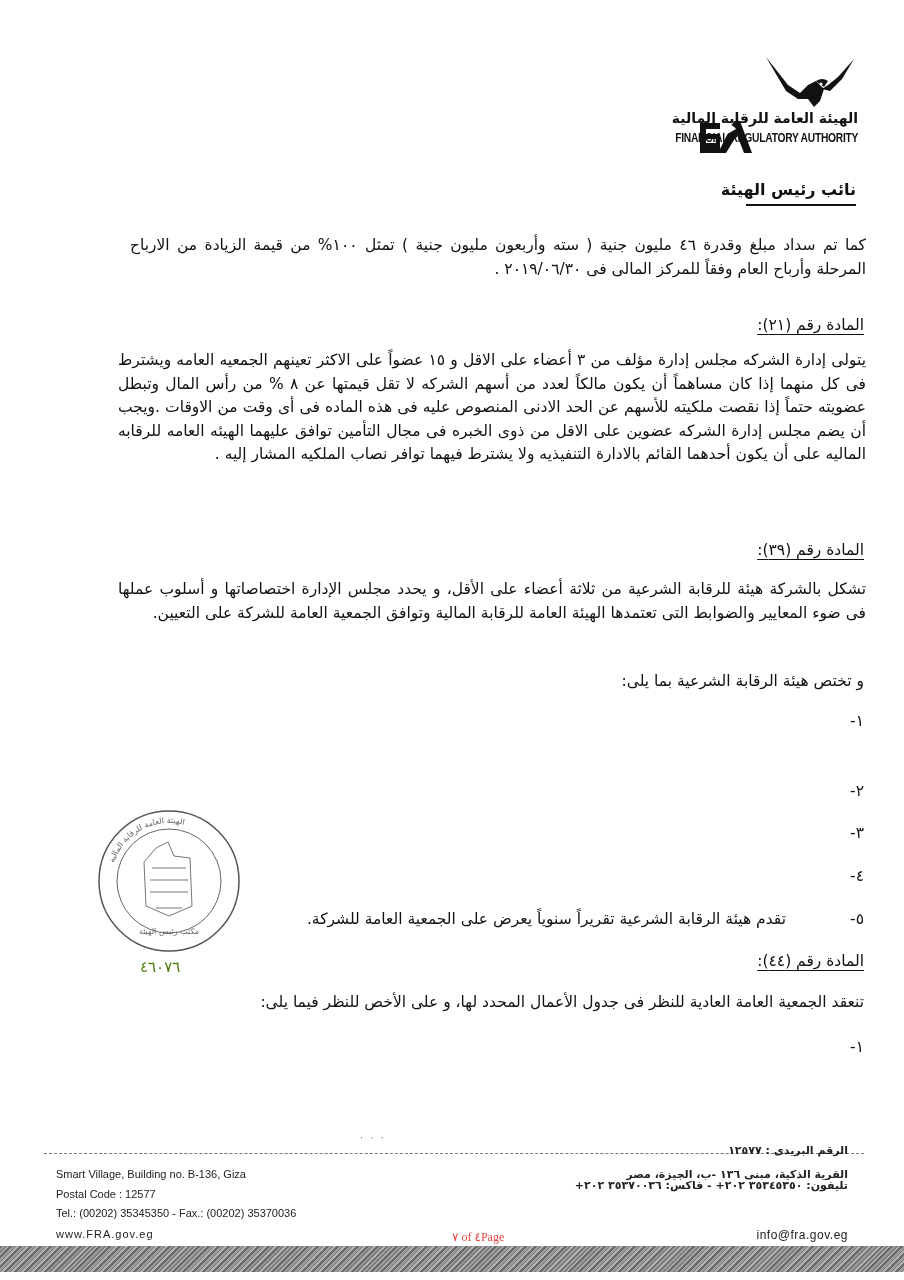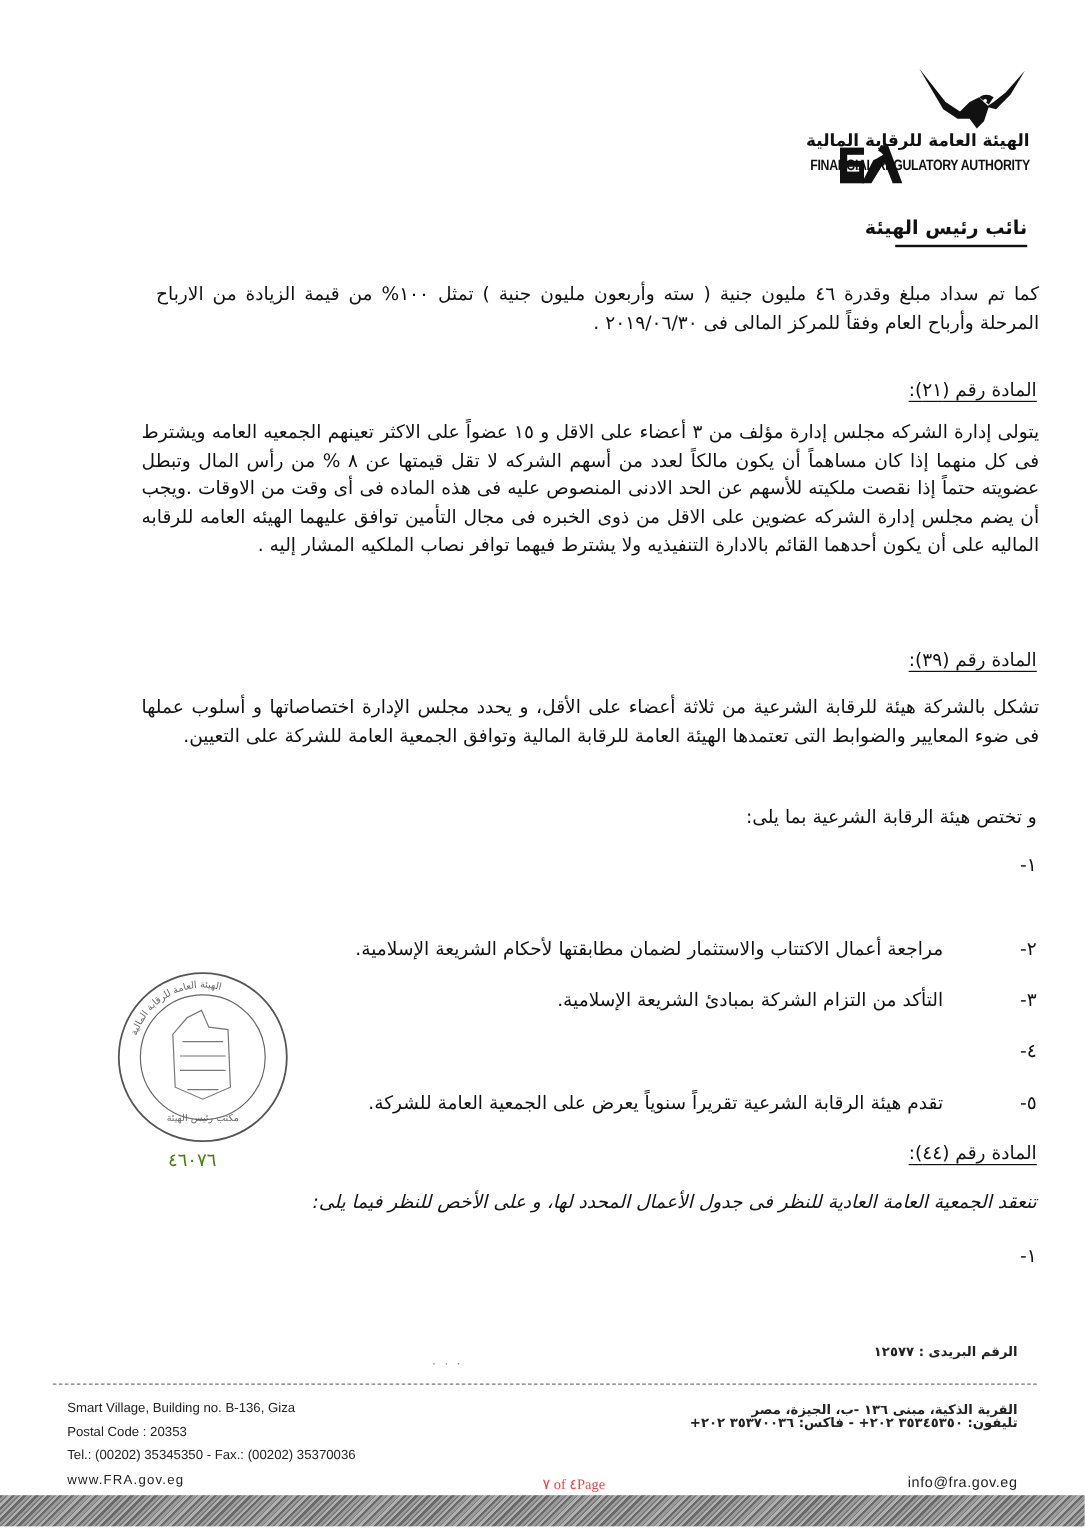--- a/index.html
+++ b/index.html
@@ -33,34 +33,34 @@
   .item .num { position:absolute; right:0; top:0; width:36px; text-align:right; }
   .item .txt { position:absolute; right:78px; top:0; white-space:nowrap; }
   #i1 { top:710px; left:118px; height:50px; }
   #i1 .txt { white-space:normal; left:0; text-align:justify; text-align-last:right; }
   #i2 { top:780px; left:200px; height:24px; }
   #i3 { top:822px; left:380px; height:24px; }
   #i4 { top:865px; left:250px; height:24px; }
   #i5 { top:908px; left:250px; height:24px; }
 
   #h44 { right:40px; top:952px; }
-  #p44 { right:40px; top:993px; font-size:15.5px; white-space:nowrap; direction:rtl;font-style:italic; }
+  #p44 { right:40px; top:993px; font-size:15.5px; white-space:nowrap; direction:rtl; }
   #j1 { top:1036px; left:220px; height:24px; }
 
   
   #stamp { left:96px; top:808px; width:146px; height:146px; }
   #stamp-num { left:140px; top:958px; font-size:15px; color:#4d7c0f; white-space:nowrap; }
 
   
   #footer-rule { left:44px; right:40px; top:1153px; border-top:1px dashed #777; }
   #footer-dots { left:360px; top:1132px; font-size:10px; color:#888; letter-spacing:2px; }
   .f-en { left:56px; font-size:11px; font-family:"Liberation Sans", sans-serif; color:#222; white-space:nowrap; }
   #f-en1 { top:1168px; } #f-en2 { top:1188px; } #f-en3 { top:1207px; } #f-en4 { top:1228px; letter-spacing:1px; }
   .f-ar { right:56px; font-size:11px; direction:rtl; white-space:nowrap; color:#222; font-weight:bold; }
-  #f-ar1 { top:1168px; } #f-ar2 { top:1120px;text-align:right; } #f-ar3 { top:1179px;margin-left:48px; }
+  #f-ar1 { top:1168px; } #f-ar2 { top:1144px;text-align:right; } #f-ar3 { top:1179px;margin-left:48px; }
   #f-email { right:56px; top:1228px; font-size:12px; font-family:"Liberation Sans", sans-serif; color:#222; letter-spacing:0.5px; }
   #f-page { left:452px; top:1230px; font-size:12px; font-family:"Liberation Serif", serif; color:#ef4444; }
   #footer-band { left:0; right:0; top:1246px; height:26px;
      background: repeating-linear-gradient(135deg,#6a6a6a 0 2px,#9a9a9a 2px 4px,#7a7a7a 4px 5px,#b0b0b0 5px 7px); }
 </style>
 </head>
 <body>
 
 <div id="logo" class="abs">
   <svg id="eagle" viewBox="0 0 100 62">
@@ -90,25 +90,23 @@
 
 <div id="h39" class="abs heading">المادة رقم (٣٩):</div>
 <div id="p39" class="abs para">تشكل بالشركة هيئة للرقابة الشرعية من ثلاثة أعضاء على الأقل، و يحدد مجلس الإدارة اختصاصاتها و أسلوب عملها فى ضوء المعايير والضوابط التى تعتمدها الهيئة العامة للرقابة المالية وتوافق الجمعية العامة للشركة على التعيين.</div>
 <div id="p39b" class="abs ar" style="font-size:15.5px;white-space:nowrap;">و تختص هيئة الرقابة الشرعية بما يلى:</div>
 
 <div id="i1" class="abs item">
   <span class="num">١-</span>
 </div>
 <div id="i2" class="abs item">
   <span class="num">٢-</span>
-  <span class="txt">مراجعة أعمال الاكتتاب والاستثمار لضمان مطابقتها لأحكام الشريعة الإسلامية.</span>
 </div>
 <div id="i3" class="abs item">
   <span class="num">٣-</span>
-  <span class="txt">التأكد من التزام الشركة بمبادئ الشريعة الإسلامية.</span>
 </div>
 <div id="i4" class="abs item">
   <span class="num">٤-</span>
 </div>
 <div id="i5" class="abs item">
   <span class="num">٥-</span>
   <span class="txt">تقدم هيئة الرقابة الشرعية تقريراً سنوياً يعرض على الجمعية العامة للشركة.</span>
 </div>
 
 <svg id="stamp" class="abs" viewBox="0 0 146 146">
@@ -130,21 +128,21 @@
 <div id="h44" class="abs heading">المادة رقم (٤٤):</div>
 <div id="p44" class="abs">تنعقد الجمعية العامة العادية للنظر فى جدول الأعمال المحدد لها، و على الأخص للنظر فيما يلى:</div>
 <div id="j1" class="abs item">
   <span class="num">١-</span>
 </div>
 
 <div id="footer-dots" class="abs">· · ·</div>
 <div id="footer-rule" class="abs"></div>
 
 <div id="f-en1" class="abs f-en">Smart Village, Building no. B-136, Giza</div>
-<div id="f-en2" class="abs f-en">Postal Code : 20353</div>
+<div id="f-en2" class="abs f-en">Postal Code : 12577</div>
 <div id="f-en3" class="abs f-en">Tel.: (00202) 35345350 - Fax.: (00202) 35370036</div>
 <div id="f-en4" class="abs f-en">www.FRA.gov.eg</div>
 
 <div id="f-ar1" class="abs f-ar">القرية الذكية، مبنى ١٣٦ -ب، الجيزة، مصر</div>
 <div id="f-ar2" class="abs f-ar">الرقم البريدى : ١٢٥٧٧</div>
 <div id="f-ar3" class="abs f-ar">تليفون: ٣٥٣٤٥٣٥٠ ٢٠٢+ - فاكس: ٣٥٣٧٠٠٣٦ ٢٠٢+</div>
 <div id="f-email" class="abs">info@fra.gov.eg</div>
 
 <div id="f-page" class="abs">٧ of ٤Page</div>
 <div id="footer-band" class="abs"></div>

